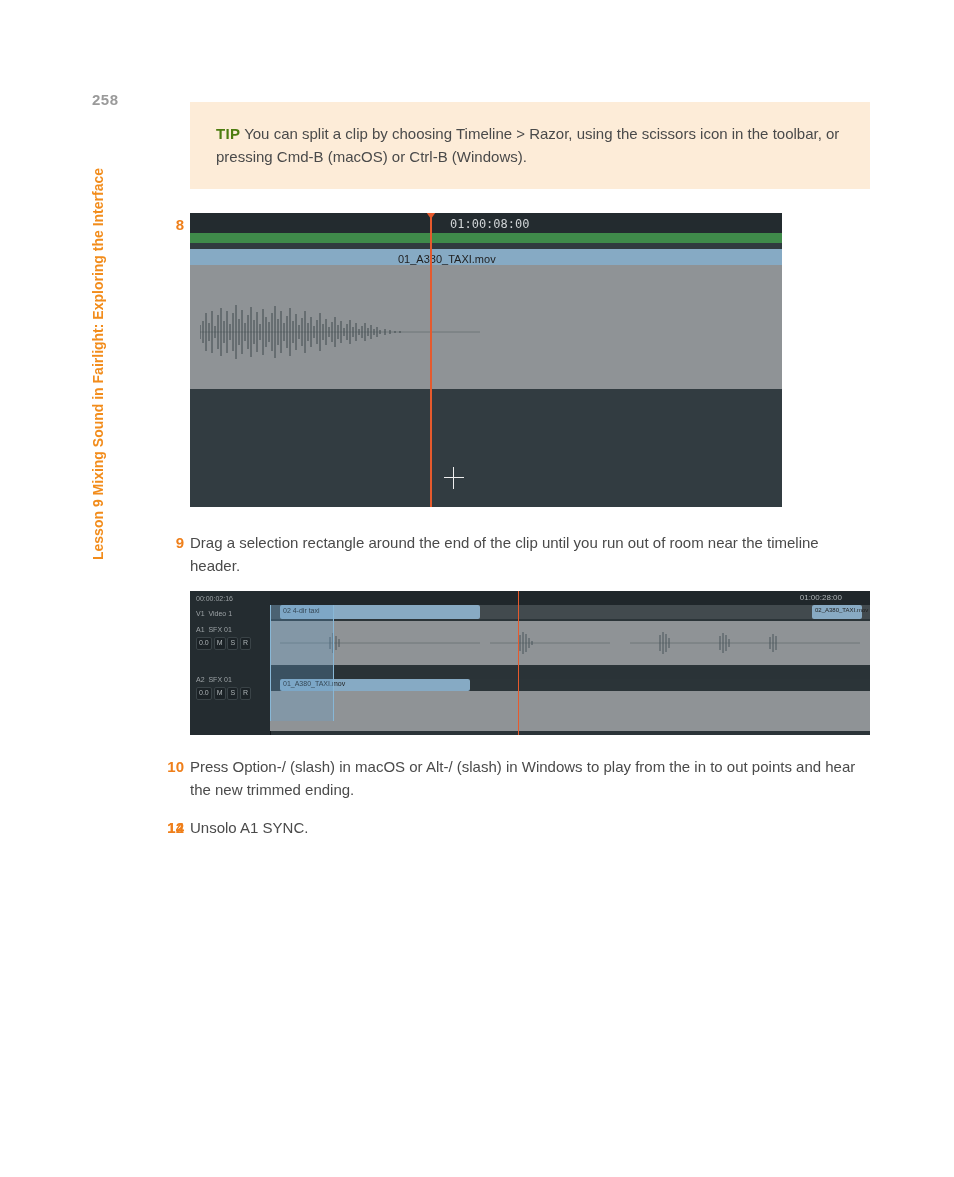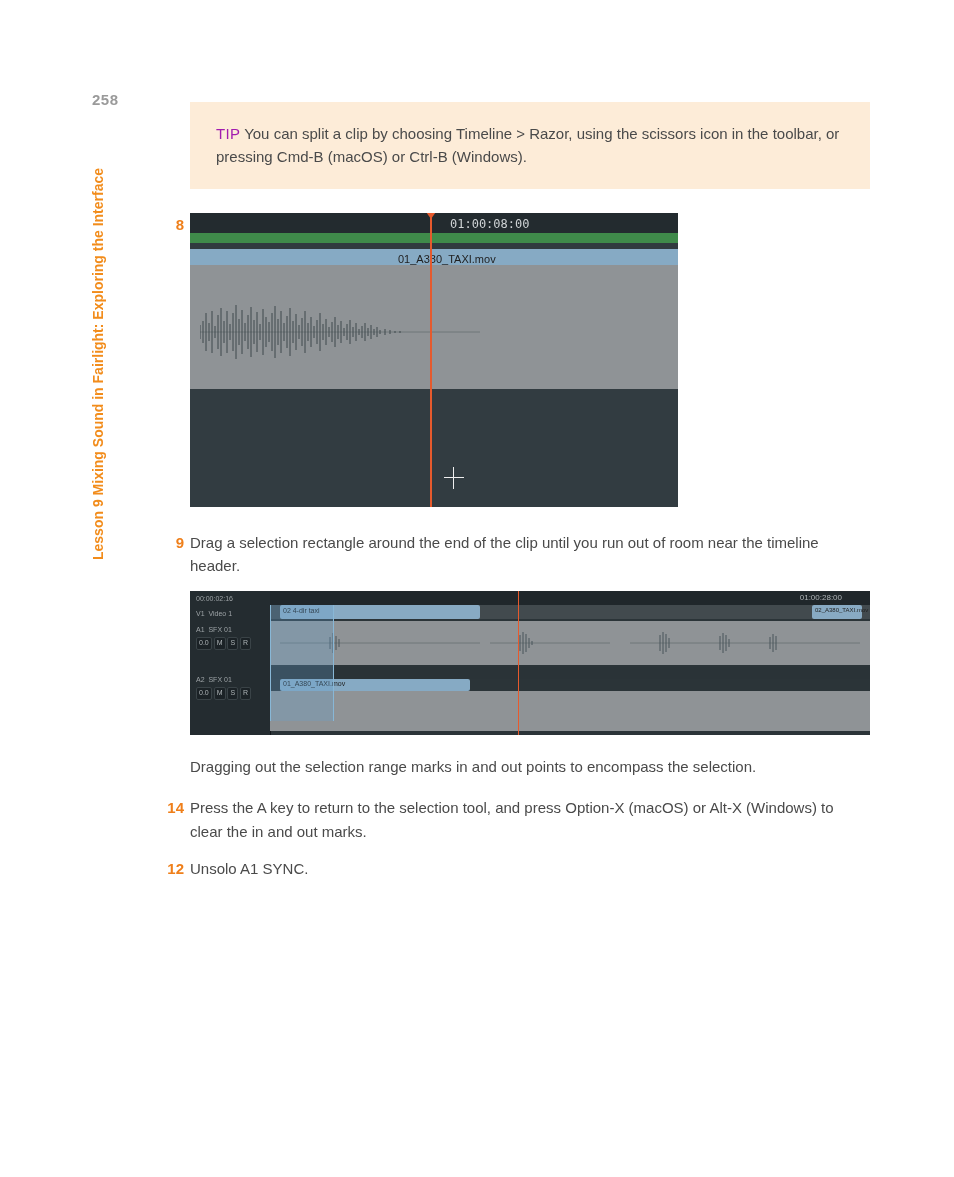--- a/index.html
+++ b/index.html
@@ -17,30 +17,30 @@
     transform:rotate(-90deg); transform-origin:left top;
     white-space:nowrap; font-size:14px; font-weight:600; color:#f28c1b;
   }
   .content { position:absolute; left:190px; top:88px; width:680px; }
   .content > p { margin:0 0 18px 0; }
   .content > .closing { margin-left:-30px; width:710px; }
   .tip-box {
     background:#fdecd8; border-radius:0;
     padding:20px 26px; margin:14px 0 24px 0; line-height:1.55;
   }
-  .tip-box .tip-label { color:#a21caf; font-weight:400; letter-spacing:0.3px; }
+  .tip-box .tip-label { color:#4d7c0f; font-weight:700; letter-spacing:0.3px; }
   .step { position:relative; margin:0 0 14px 0; padding-left:0; }
   .step .num {
     position:absolute; left:-30px; top:0; width:24px; text-align:right;
     color:#ef7f1a; font-weight:700;
   }
 
   
   .figure1 {
-    width:488px; height:294px; background:#2d373c;
+    width:592px; height:294px; background:#2d373c;
     position:relative; overflow:hidden; margin:8px 0 24px 0;
   }
   .f1-row { position:absolute; left:0; width:100%; }
   .f1-dark  { background:#303a3f; }
   .f1-green { background:#3f8a4a; }
   .f1-blue  { background:#86aac4; }
   .f1-clip  { background:#8f9396; }
   .f1-head  { background:#232b2f; }
   .f1-playhead { position:absolute; top:0; bottom:0; width:2px; background:#e65a2d; }
   .f1-marker {
@@ -272,24 +272,26 @@
       <div class="f2-row" style="top:88px;height:12px;background:#86aac4;left:10px;right:400px;border-radius:2px;">
         <span style="position:absolute;left:3px;top:0;font-size:7px;color:#1f1f1f;">01_A380_TAXI.mov</span>
       </div>
       <div class="f2-row f2-aclip" style="top:100px;height:40px;"></div>
 
       <div class="f2-sel" style="left:0;width:62px;"></div>
       <div class="f2-ph" style="left:248px;"></div>
     </div>
   </div>
 
-  <p>Dragging out the selection range marks in and out points to encompass the selection.</p>
-
+
+  <div class="step">
+    <span class="num">10</span>
+    <span>Press Option-/ (slash) in macOS or Alt-/ (slash) in Windows to play from the in to out points and hear the new trimmed ending.</span>
+  </div>
   <div class="step">
     <span class="num">14</span>
-    <span>Press the A key to return to the selection tool, and press Option-X (macOS) or Alt-X (Windows) to clear the in and out marks.</span>
   </div>
   <div class="step">
     <span class="num">12</span>
     <span>Unsolo A1 SYNC.</span>
   </div>
 
 </div>
 
 </body></html>

